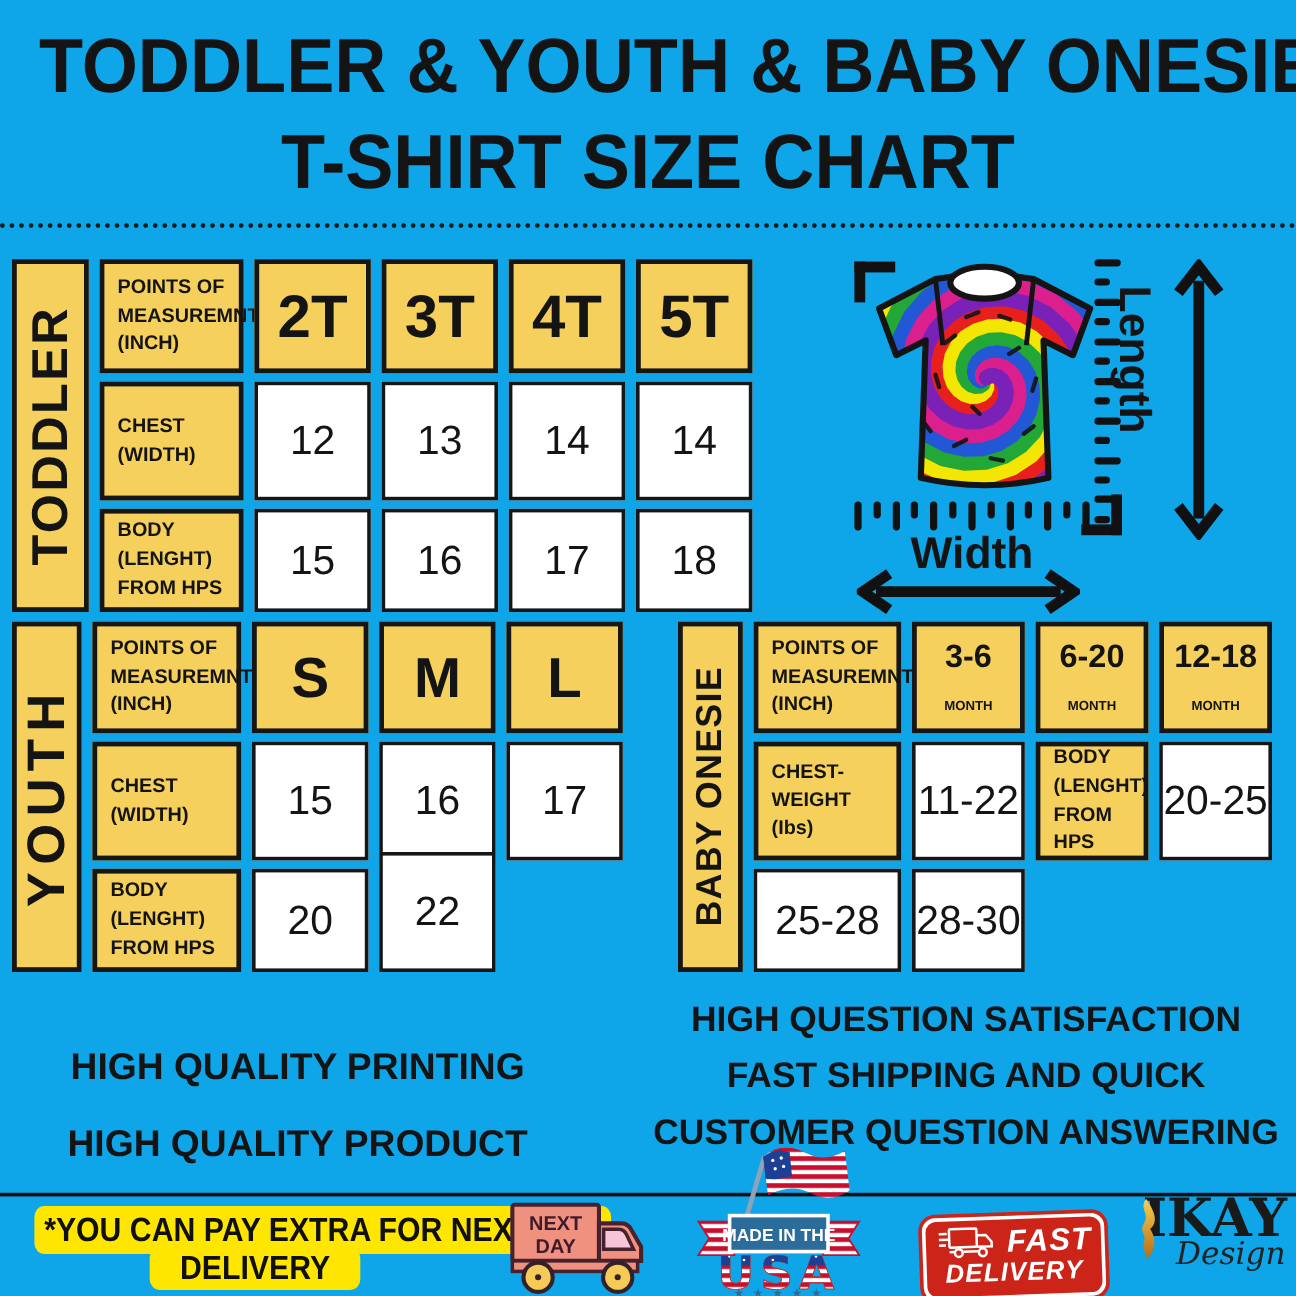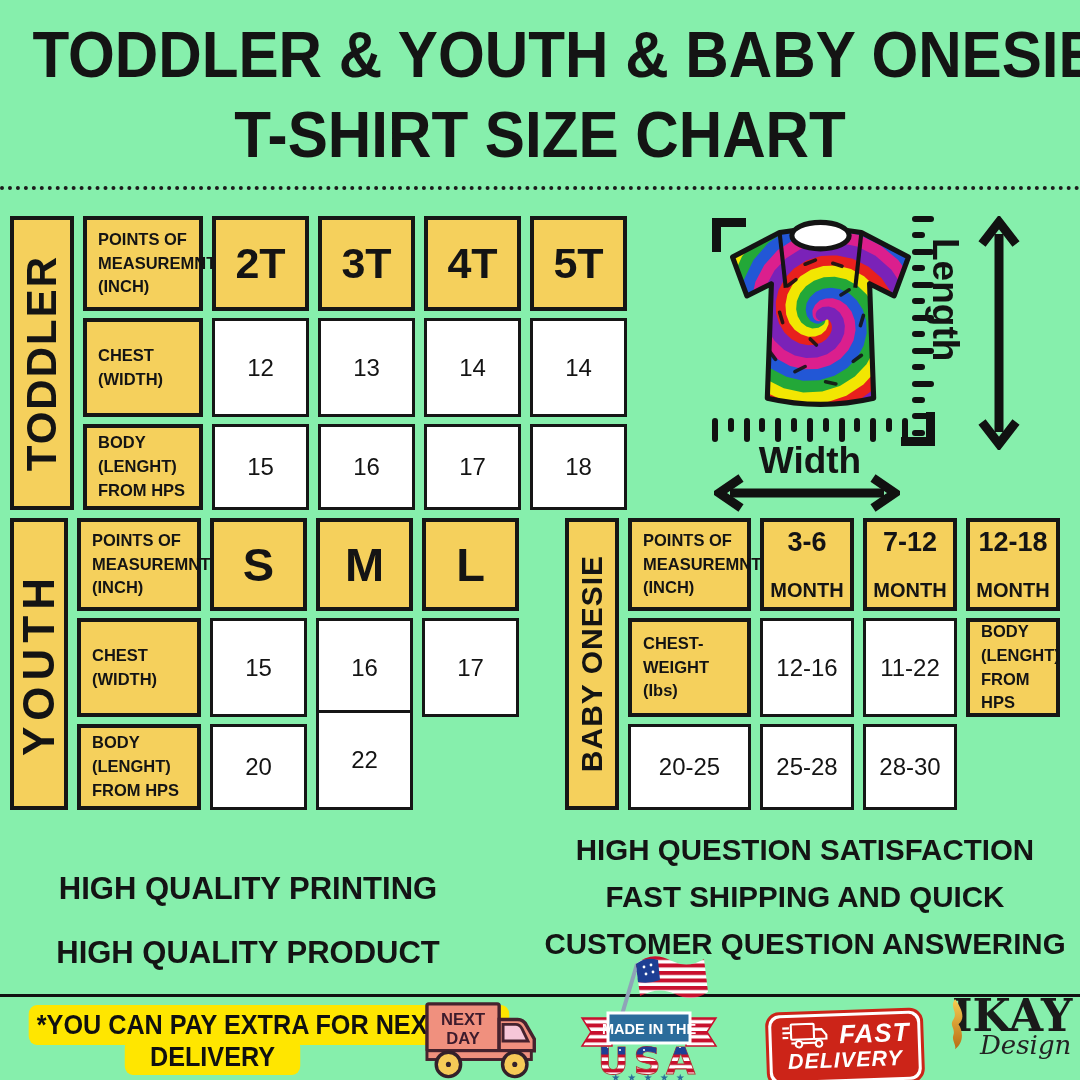--- a/index.html
+++ b/index.html
@@ -1,48 +1,48 @@
 <!DOCTYPE html>
 <html><head>
 <meta charset="utf-8">
 <style>
   html,body{margin:0;padding:0;background:#e8e8e8;}
-  .page{position:relative;width:1080px;height:1080px;background:#86efac;overflow:hidden;
+  .page{position:relative;width:1080px;height:1080px;background:#0ea5e9;overflow:hidden;
         font-family:"Liberation Sans",sans-serif;color:#141414;}
   .abs{position:absolute;}
 
   
   .title-line{position:absolute;left:0;width:1080px;text-align:center;font-weight:700;
               font-size:64px;letter-spacing:0px;transform:scaleX(.94);white-space:nowrap;}
   .dotted-divider{position:absolute;left:0;top:186px;width:1080px;border-top:4px dotted #1c1c1c;}
 
   
   .size-table{position:absolute;display:grid;gap:7px 9px;}
   .cell{box-sizing:border-box;background:#F5D05C;border:4px solid #161616;
         display:flex;align-items:center;justify-content:center;text-align:center;}
   .cell.plain{background:#fff;border-width:3px;}
   .label-cell{justify-content:flex-start;text-align:left;padding:8px 11px;
               font-weight:700;font-size:16.5px;line-height:1.45;white-space:pre-line;}
-  .size-cell{font-weight:700;font-size:43px;}
-  .value-cell{font-size:24px;}
+  .size-cell{font-weight:700;font-size:50px;}
+  .value-cell{font-size:34px;}
   .vcell{grid-column:1;grid-row:1/span 3;}
   .vcell span{writing-mode:vertical-rl;transform:rotate(180deg);font-weight:700;}
   #toddler-table{left:10px;top:216px;grid-template-columns:64px 120px repeat(4,97px);
                  grid-template-rows:95px 99px 86px;}
   #toddler-table .vcell span{font-size:42px;letter-spacing:2px;}
   #youth-table{left:10px;top:518px;grid-template-columns:58px 124px repeat(3,97px);
                grid-template-rows:93px 99px 86px;}
   #youth-table .vcell span{font-size:44px;letter-spacing:6px;}
   #youth-table .size-cell{font-size:47px;}
   #baby-table{left:565px;top:518px;grid-template-columns:54px 123px repeat(3,94px);
               grid-template-rows:93px 99px 86px;}
   #baby-table .vcell span{font-size:30px;letter-spacing:1px;}
   .month-cell{flex-direction:column;font-weight:700;line-height:1.05;gap:20px;}
   .month-cell .mv{font-size:27px;}
-  .month-cell .mu{font-size:20px;margin-top:3px;}
+  .month-cell .mu{font-size:11px;margin-top:3px;}
   .nudge-up{margin-top:-14px;height:calc(100% + 14px);}
 
   
   .diagram{position:absolute;left:700px;top:212px;width:372px;height:310px;}
   .bracket-tl{left:12px;top:6px;width:25px;height:25px;border-left:9px solid #111;border-top:9px solid #111;}
   .bracket-br{left:201px;top:200px;width:25px;height:25px;border-right:9px solid #111;border-bottom:9px solid #111;}
   .vruler{left:212px;top:4px;height:220px;width:24px;display:flex;flex-direction:column;
           justify-content:space-between;align-items:flex-start;}
   .vruler i{height:6px;background:#111;border-radius:3px;display:block;}
   .vruler i:nth-child(odd){width:22px;}
@@ -148,31 +148,30 @@
         <span>BABY ONESIE</span>
       </div>
     <div class="cell label-cell">POINTS OF
 MEASUREMNT
 (INCH)</div>
     <div class="cell month-cell">
       <span class="mv">3-6</span>
       <span class="mu">MONTH</span>
     </div>
     <div class="cell month-cell">
-      <span class="mv">7-12</span>
+      <span class="mv">6-20</span>
       <span class="mu">MONTH</span>
     </div>
     <div class="cell month-cell">
       <span class="mv">12-18</span>
       <span class="mu">MONTH</span>
     </div>
     <div class="cell label-cell">CHEST-
 WEIGHT
 (Ibs)</div>
-    <div class="cell plain value-cell">12-16</div>
     <div class="cell plain value-cell">11-22</div>
     <div class="cell label-cell">BODY
 (LENGHT)
 FROM HPS</div>
     <div class="cell plain value-cell">20-25</div>
     <div class="cell plain value-cell">25-28</div>
     <div class="cell plain value-cell">28-30</div>
   </div>
 
   <div class="diagram">

